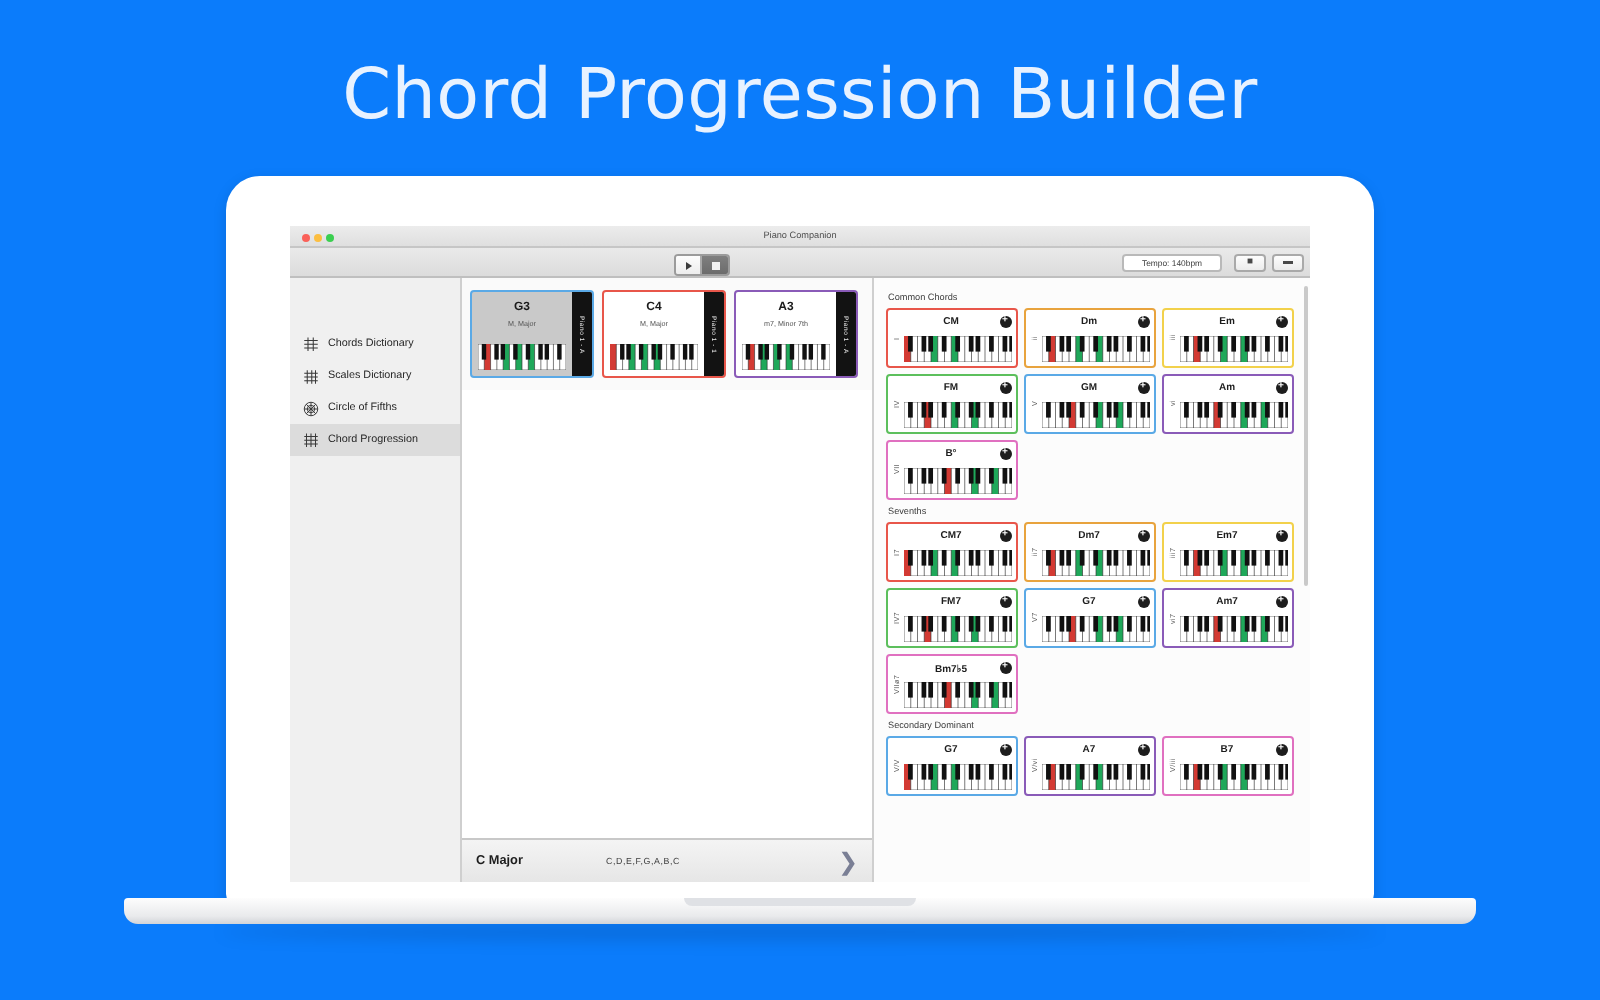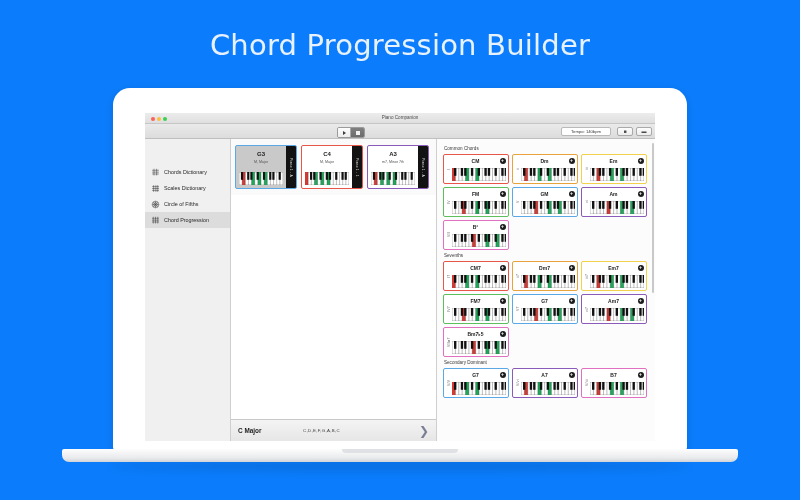--- a/index.html
+++ b/index.html
@@ -13,21 +13,21 @@
     width: 800px; height: 500px;
     background: #0b7cfb;
     overflow: hidden;
   }
 
   
   #hero-title {
     position: absolute;
     top: 28px; left: 0; right: 0;
     text-align: center;
-    font-size: 29px;
+    font-size: 35px;
     font-weight: 400;
     letter-spacing: .2px;
     color: #e8f2ff;
     font-family: "DejaVu Sans", sans-serif;
   }
 
   
   #laptop-bezel {
     position: absolute;
     left: 113px; top: 88px;

